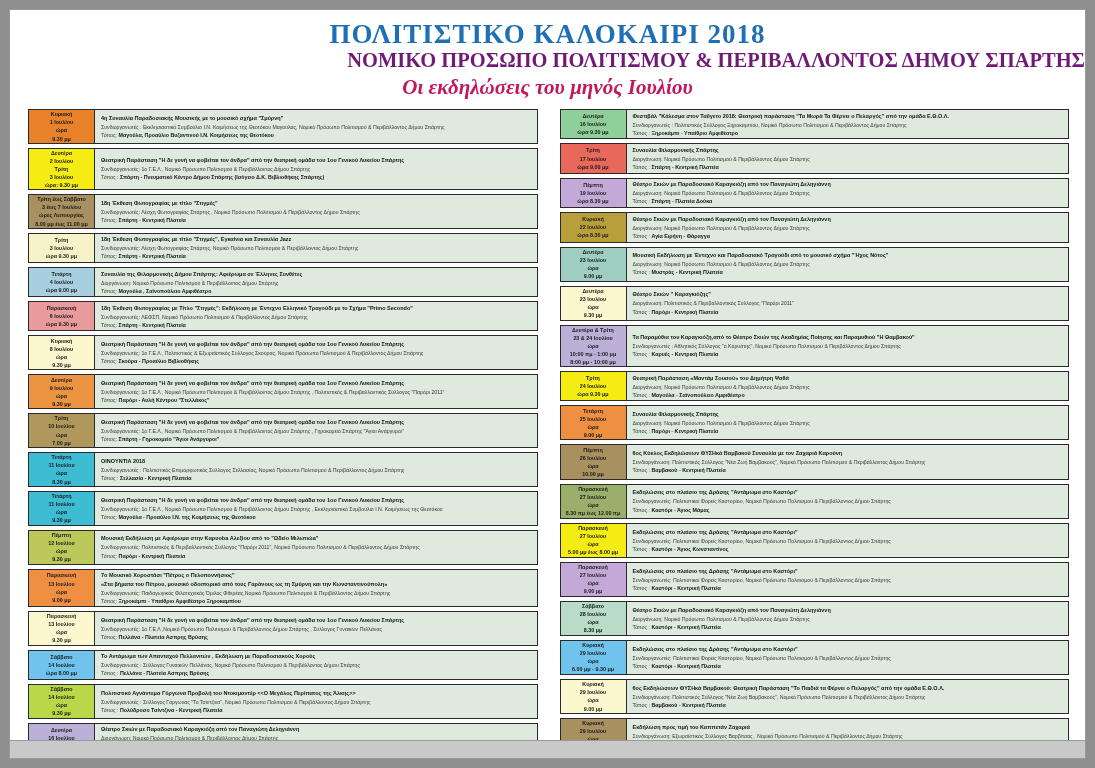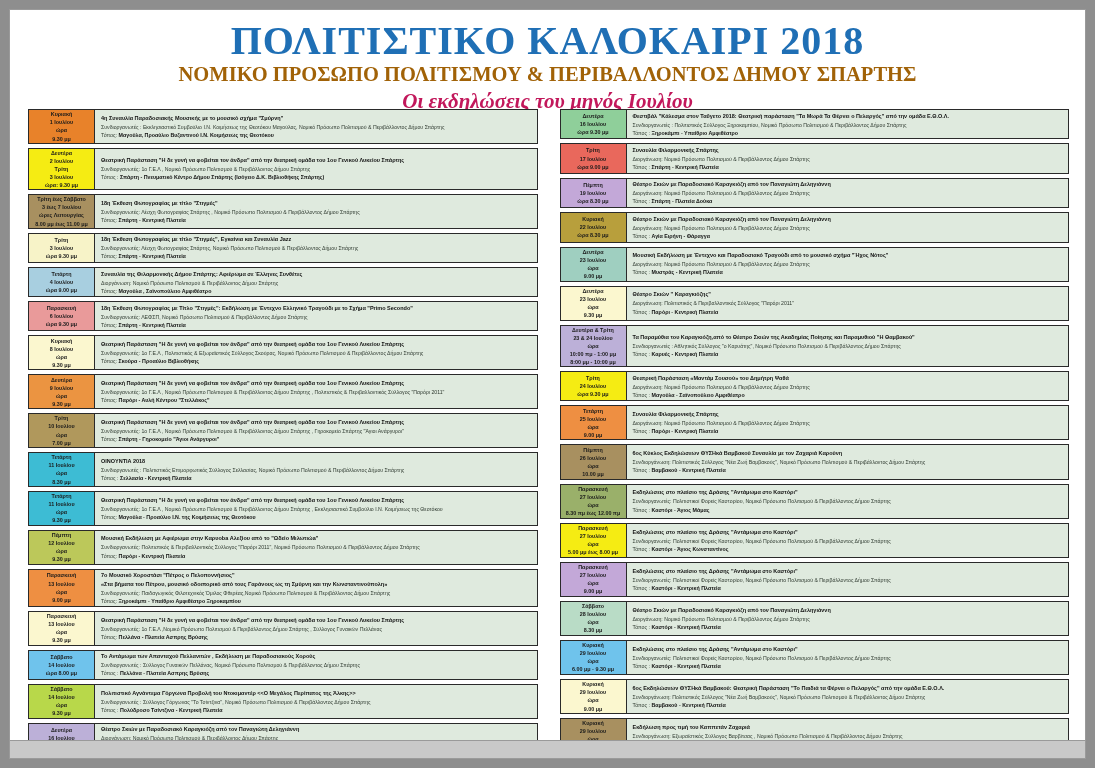--- a/index.html
+++ b/index.html
@@ -28,34 +28,35 @@
   }
 
   
   #header {
     padding: 10px 0 4px 0;
     text-align: center;
   }
   #title-main {
     font-family: "Liberation Serif", "DejaVu Serif", serif;
     font-weight: bold;
-    font-size: 40px;
+    font-size: 27px;
     letter-spacing: 1px;
     color: #1f6fb5;
     line-height: 1.05;
     white-space: nowrap;
   }
   #title-sub {
     font-family: "Liberation Serif", "DejaVu Serif", serif;
     font-weight: bold;
     font-size: 20.5px;
-    color: #a16207;
+    color: #701a75;
     line-height: 1.15;
     margin-top: 1px;
     white-space: nowrap;
+    text-align: right;
   }
   #title-month {
     font-family: "Liberation Serif", "DejaVu Serif", serif;
     font-weight: bold;
     font-style: italic;
     font-size: 21px;
     color: #c2185b;
     line-height: 1.2;
     margin-top: 2px;
     white-space: nowrap;

